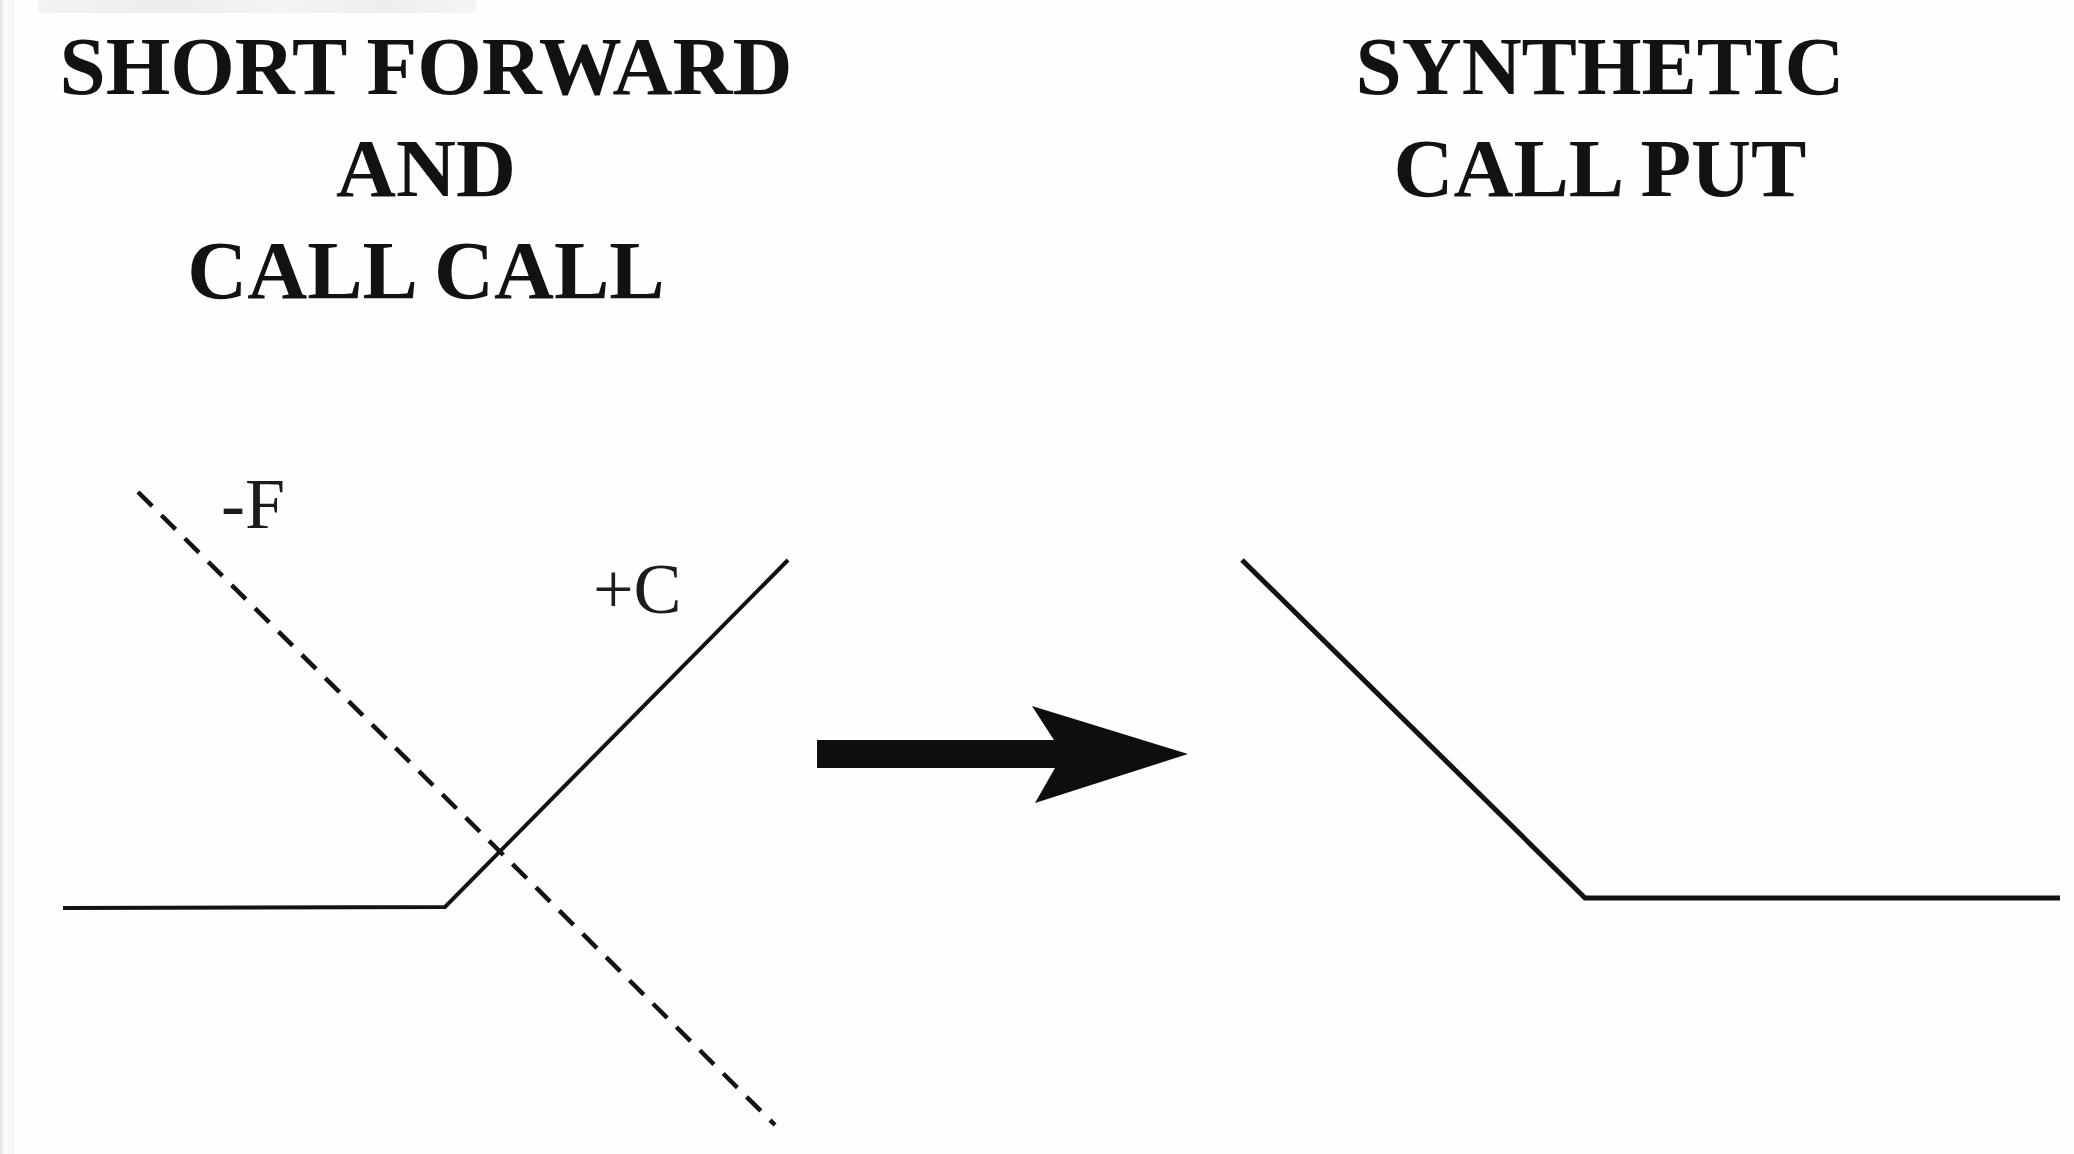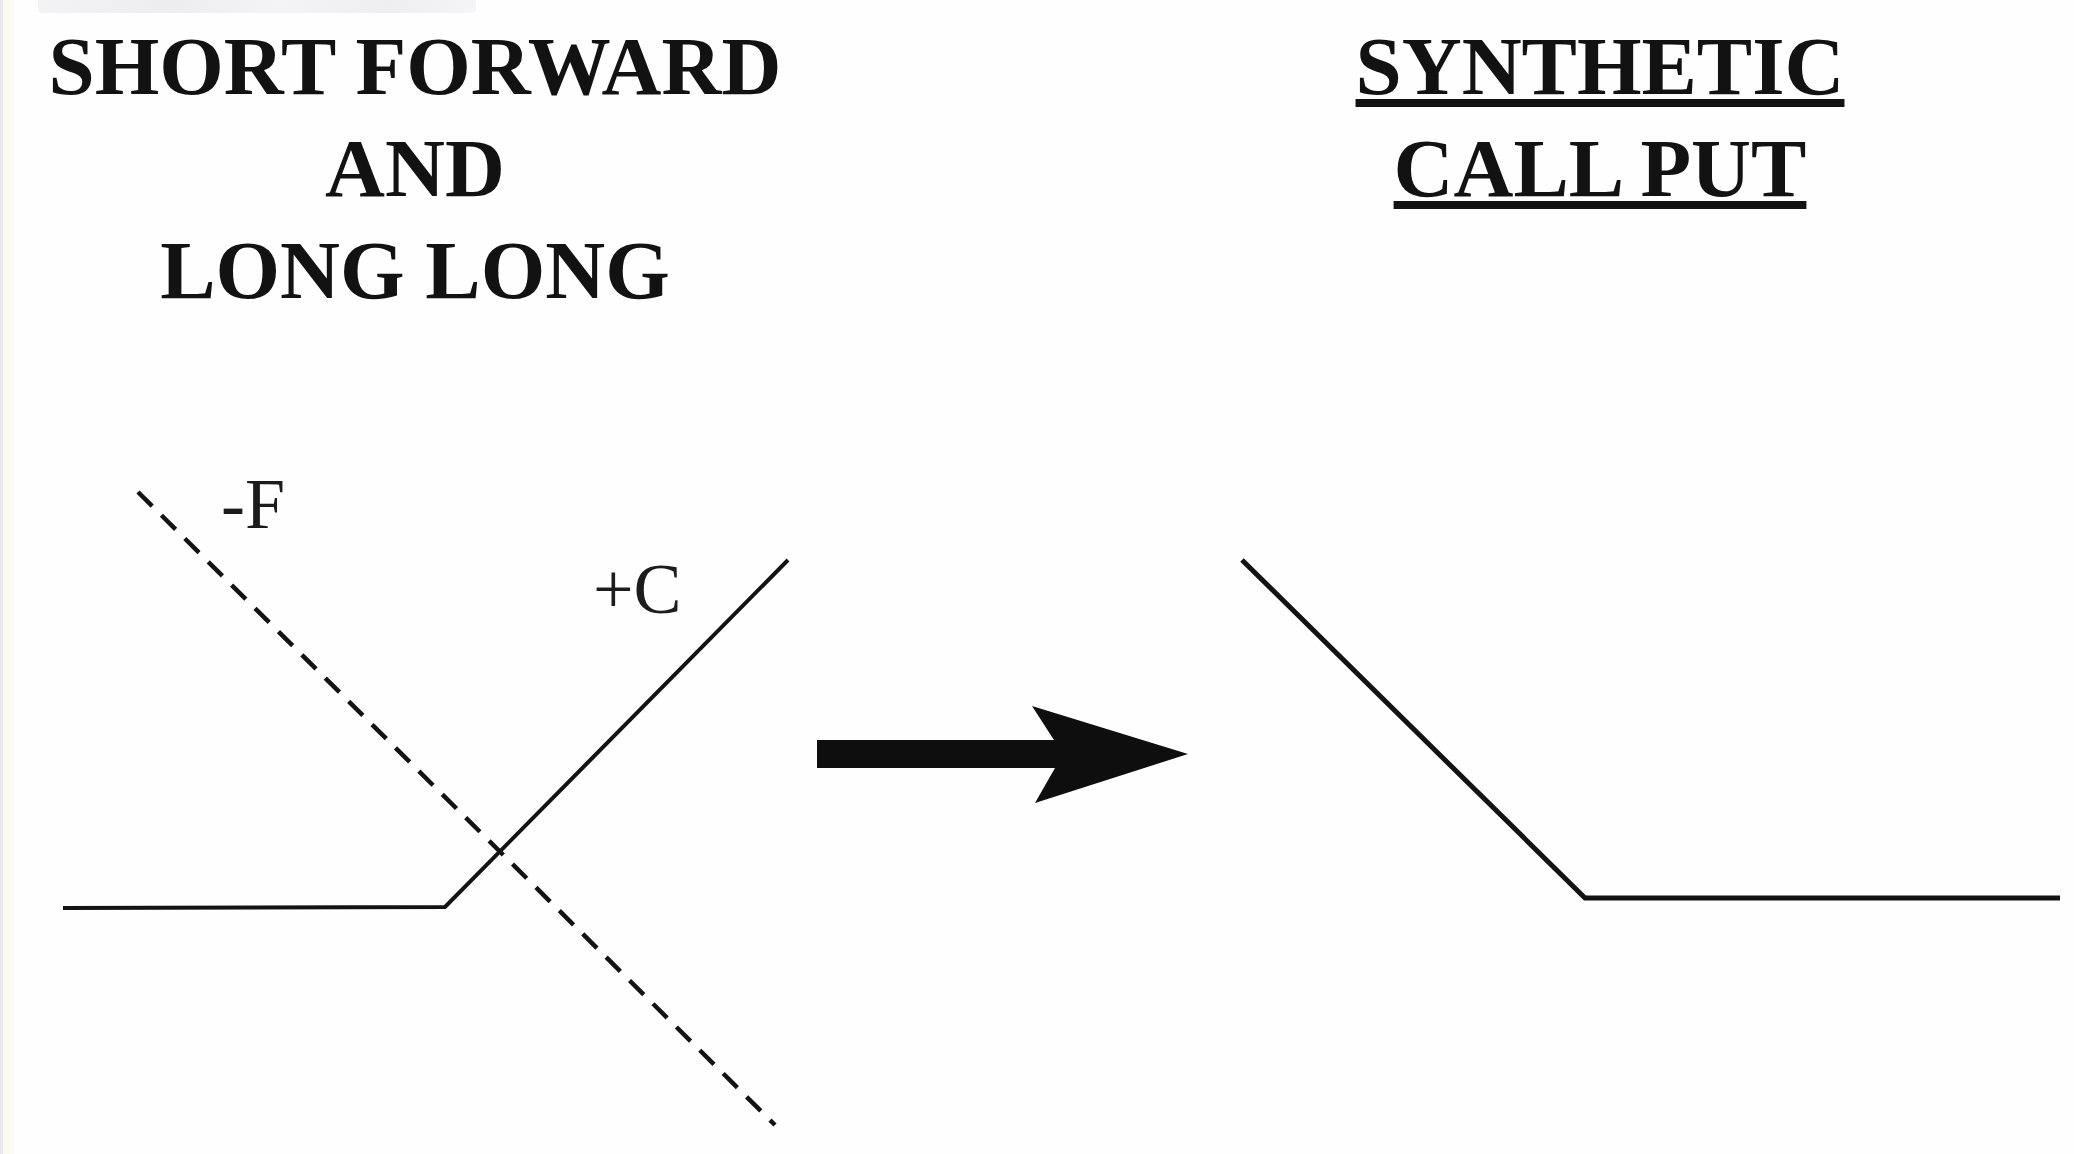--- a/index.html
+++ b/index.html
@@ -41,22 +41,22 @@
     top: 15px;
     width: 800px;
     text-align: center;
     font-weight: bold;
     font-size: 83px;
     line-height: 102px;
     letter-spacing: 0px;
     color: #121212;
     white-space: nowrap;
   }
-  .title-left  { left: 15px;  }
-  .title-right { left: 1200px; text-decoration: underline; }
+  .title-left  { left: 26px;  }
+  .title-right { left: 1200px; }
   .payoff-label {
     position: absolute;
     font-size: 72px;
     line-height: 72px;
     font-weight: normal;
     color: #1c1c1c;
     white-space: nowrap;
   }
   .label-forward { left: 221px; top: 468px; }
   .label-call    { left: 593px; top: 553px; }
@@ -79,21 +79,21 @@
 
 <div class="stage">
 
   <div class="page-edge-line"></div>
   <div class="page-edge-strip"></div>
   <div class="scan-artifact-top"></div>
 
   <div class="title-block title-left">
     <div>SHORT FORWARD</div>
     <div>AND</div>
-    <div>LONG LONG</div>
+    <div>CALL CALL</div>
   </div>
 
   <div class="title-block title-right">
     <div>SYNTHETIC</div>
     <div>CALL PUT</div>
   </div>
 
   <div class="payoff-label label-forward">-F</div>
   <div class="payoff-label label-call">+C</div>
 

